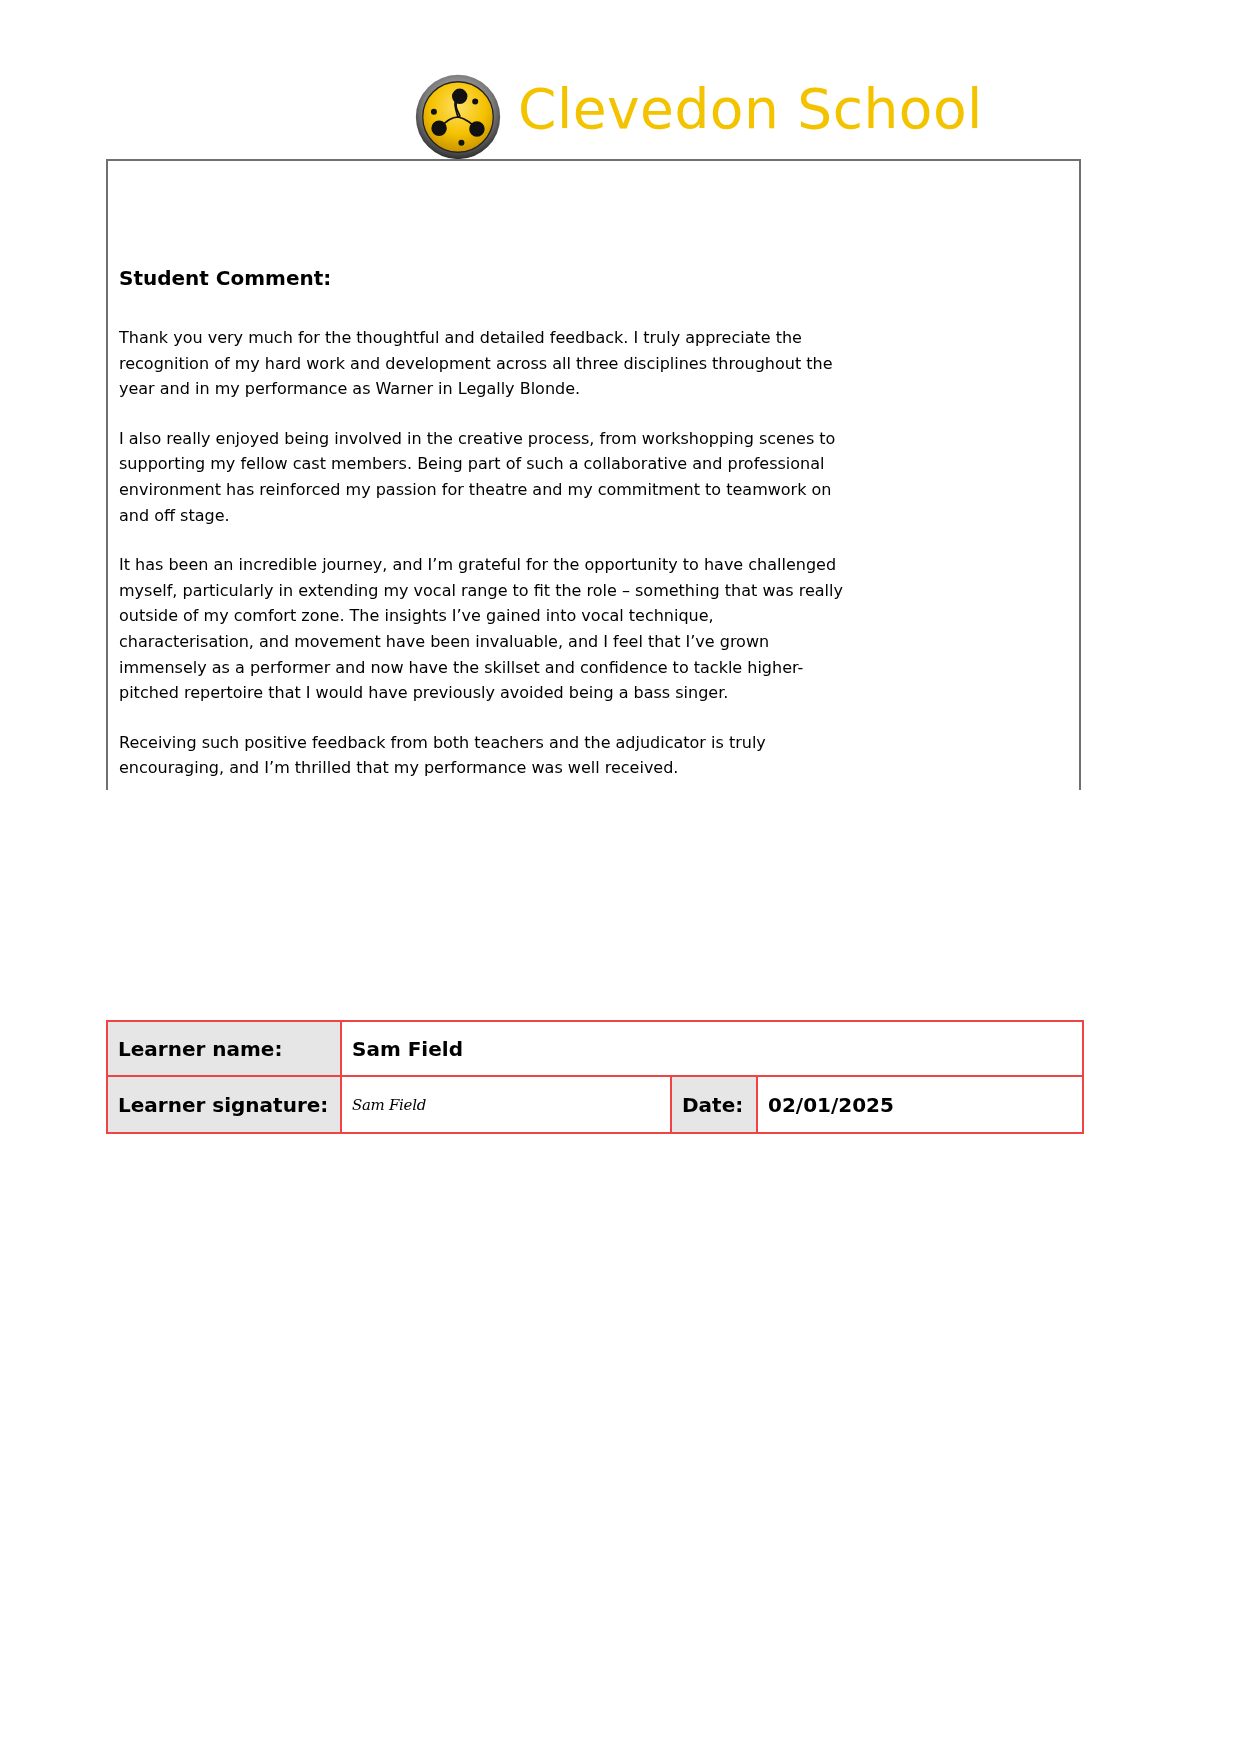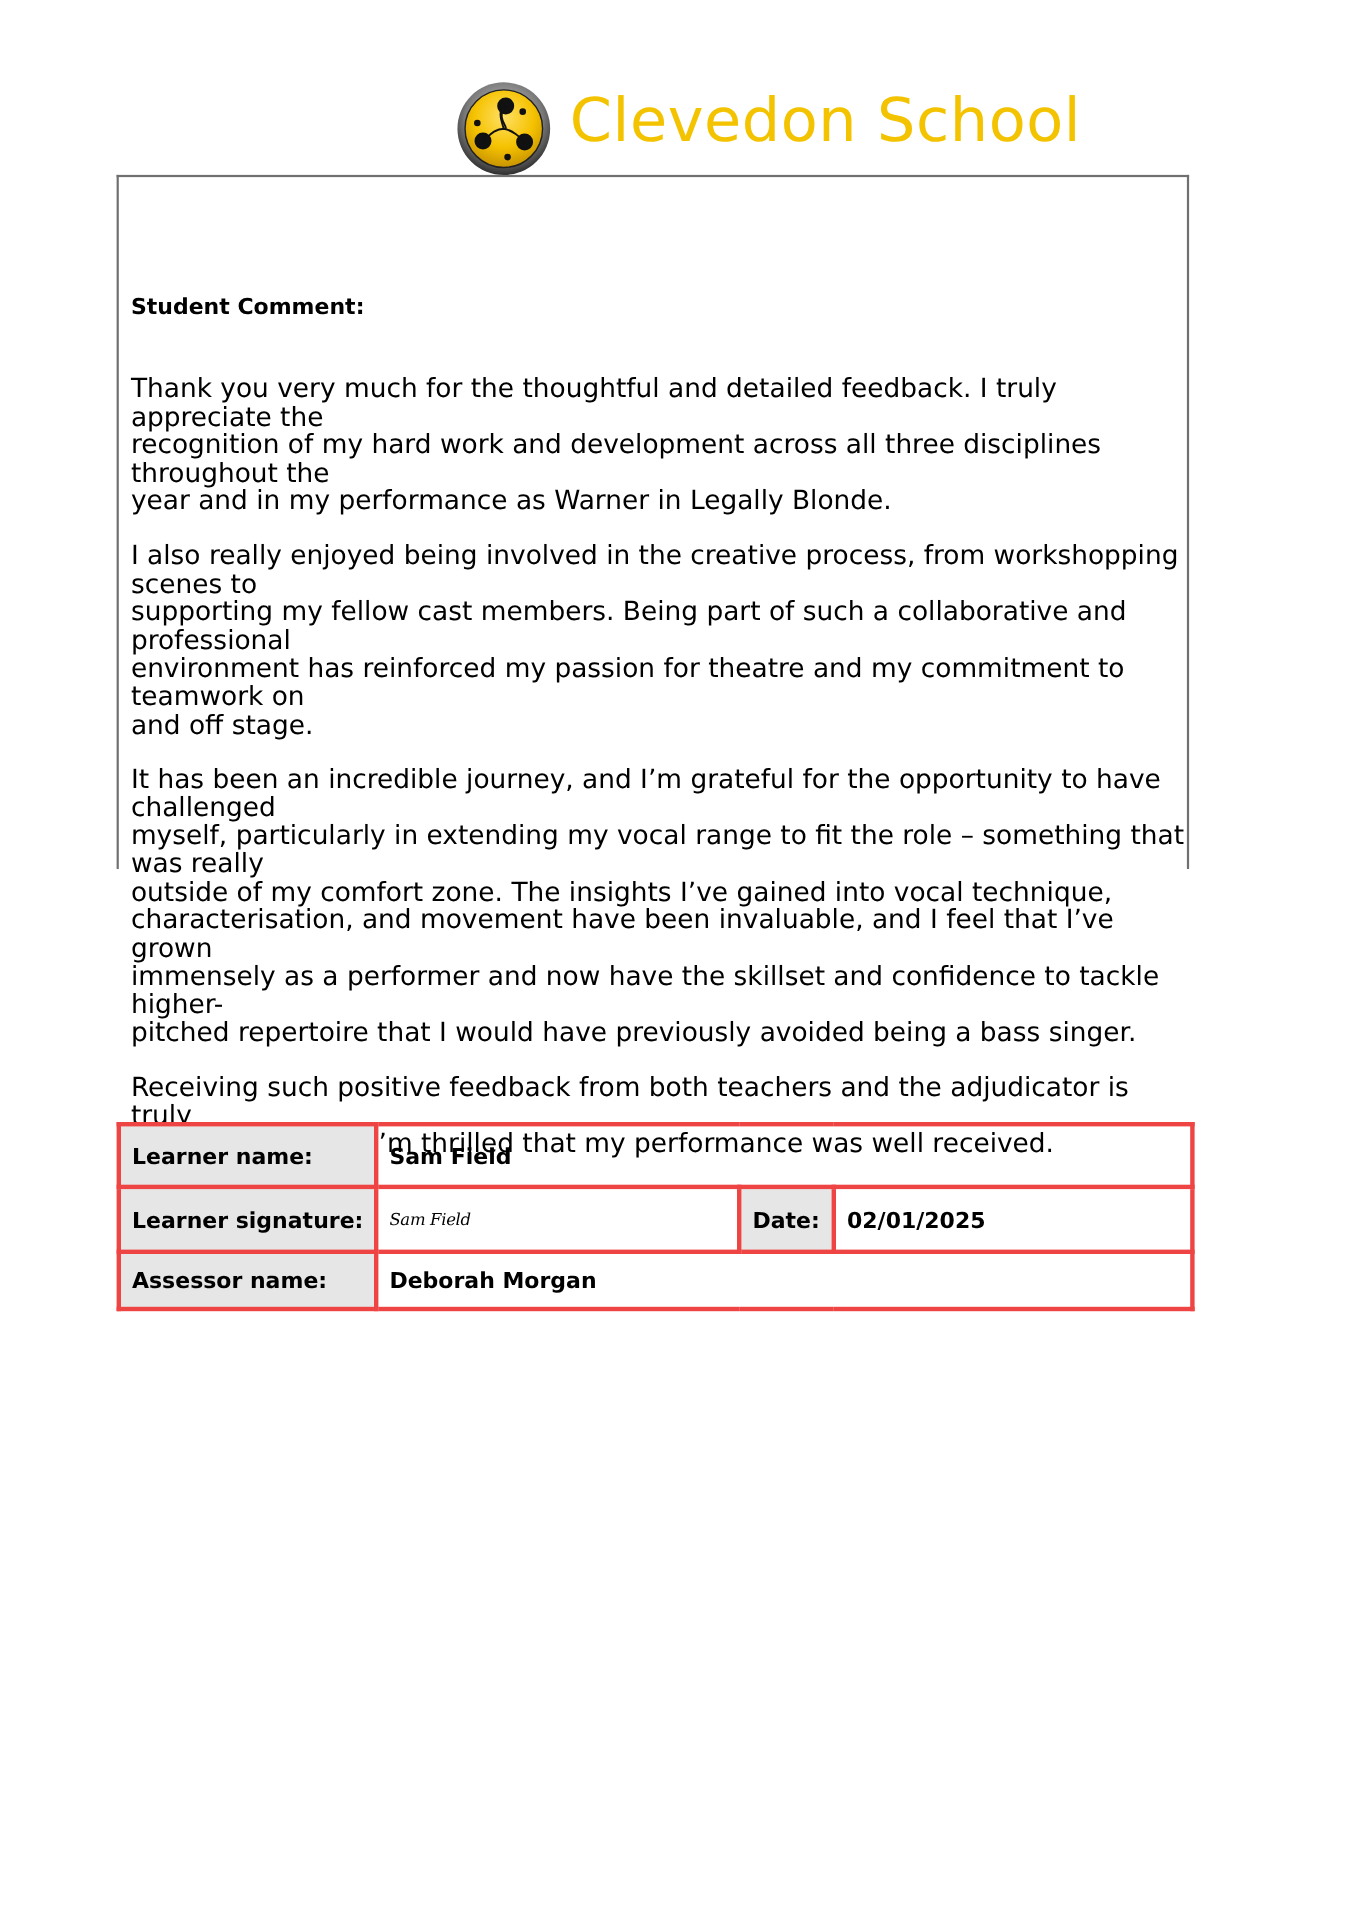--- a/index.html
+++ b/index.html
@@ -7,26 +7,26 @@
          font-family: "DejaVu Sans", sans-serif; color: #000; }
   .header { position: absolute; left: 0; top: 0; width: 1241px; height: 160px; }
   .logo { position: absolute; left: 415px; top: 74px; width: 86px; height: 86px; }
   .school-name { position: absolute; left: 518px; top: 84px; font-size: 55px;
                  color: #F3C300; font-family: "DejaVu Sans", sans-serif; letter-spacing: 0.5px;
                  line-height: 50px; white-space: nowrap; }
   .comment-box { position: absolute; left: 106px; top: 159px; width: 975px; height: 631px;
                  border: 2px solid #707070; border-bottom: none; box-sizing: border-box; }
   .comment-heading { position: absolute; left: 11px; top: 104px; font-weight: bold;
                      font-size: 20px; line-height: 26px; white-space: nowrap; }
-  .comment-body { position: absolute; left: 11px; top: 180px; width: 960px;
-                  font-size: 24px; line-height: 25.6px; }
+  .comment-body { position: absolute; left: 11px; top: 164px; width: 960px;
+                  font-size: 16px; line-height: 25.6px; }
   .comment-body p { margin: 0 0 24px 0; white-space: pre-line; }
   .sig-table { position: absolute; left: 106px; top: 1020px; width: 976px;
                border-collapse: collapse; table-layout: fixed; }
-  .sig-table td { border: 4px solid #ef4444; padding: 0 0 0 10px; font-weight: bold;
+  .sig-table td { border: 2px solid #ef4444; padding: 0 0 0 10px; font-weight: bold;
                   font-size: 20px; line-height: 24px; vertical-align: middle; }
   .sig-table td.label { background: #E6E6E6; }
   .sig-table tr.r1 td { height: 53px; }
   .sig-table tr.r2 td { height: 55px; margin-top: 36px; }
   .sig-table tr.r3 td { height: 48px; }
   .sig-table tr.r4 td { height: 54px; }
   .signature { font-family: "DejaVu Serif", serif; font-style: italic; font-weight: normal !important;
                font-size: 15px !important; letter-spacing: -0.3px; }
   .signature.assessor { font-weight: bold !important; font-size: 16px !important; }
 </style>
@@ -96,18 +96,14 @@
       <tr class="r1">
     <td class="label">Learner name:</td>
     <td colspan="3">Sam Field</td>
   </tr>
   <tr class="r2">
     <td class="label">Learner signature:</td>
     <td class="signature">Sam Field</td>
     <td class="label">Date:</td>
     <td>02/01/2025</td>
   </tr>
-  <tr class="r3">
-    <td class="label">Assessor name:</td>
-    <td colspan="3">Deborah Morgan</td>
-  </tr>
 </tbody>
   </table>
 
 </body></html>

